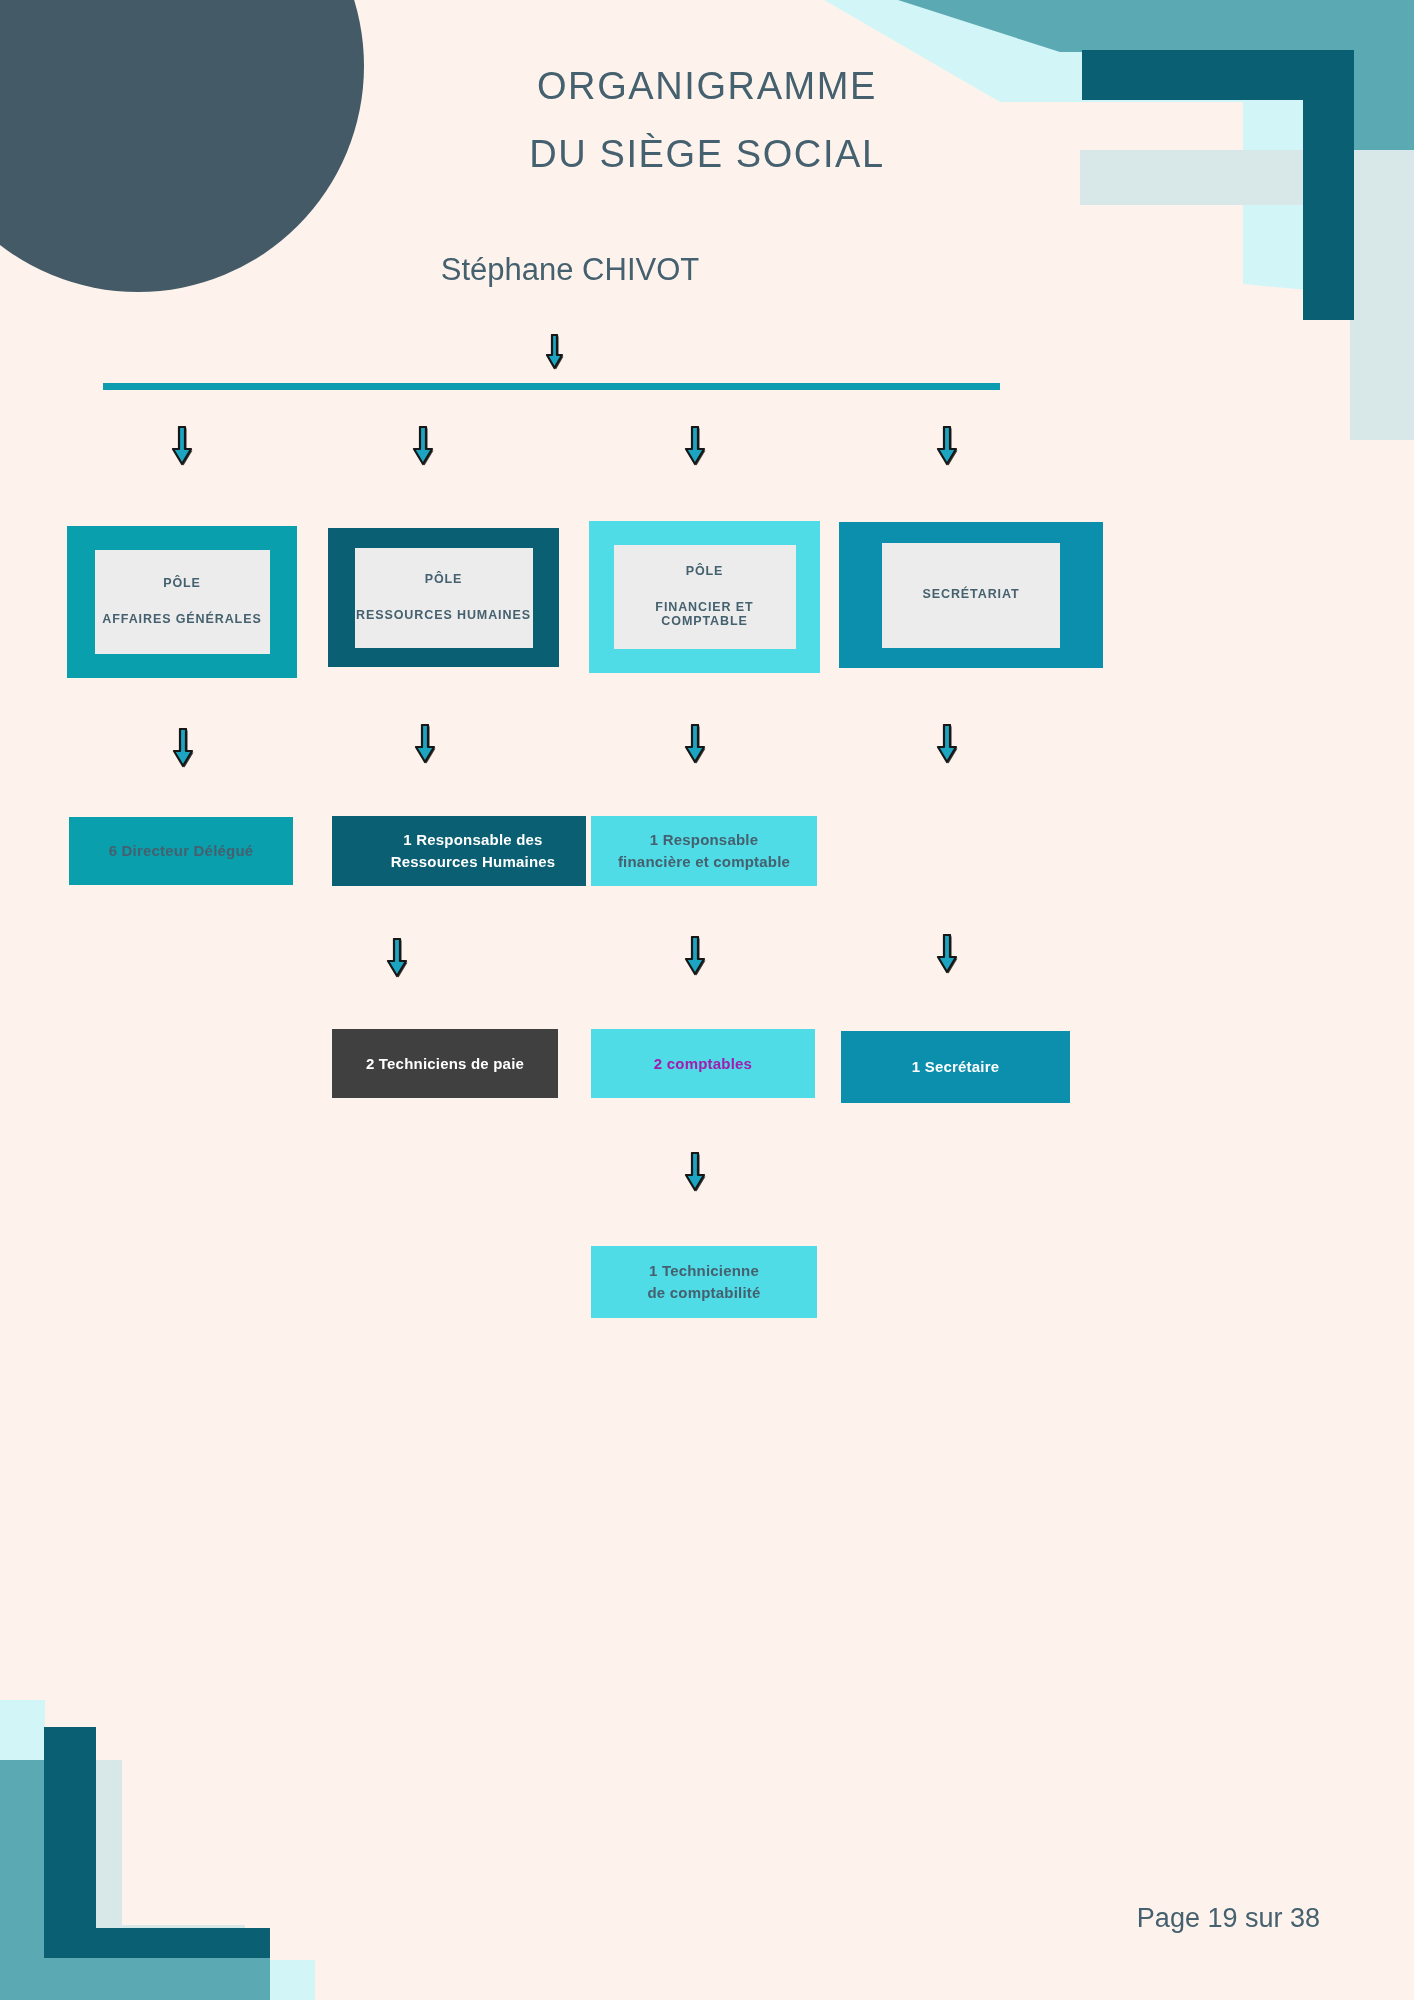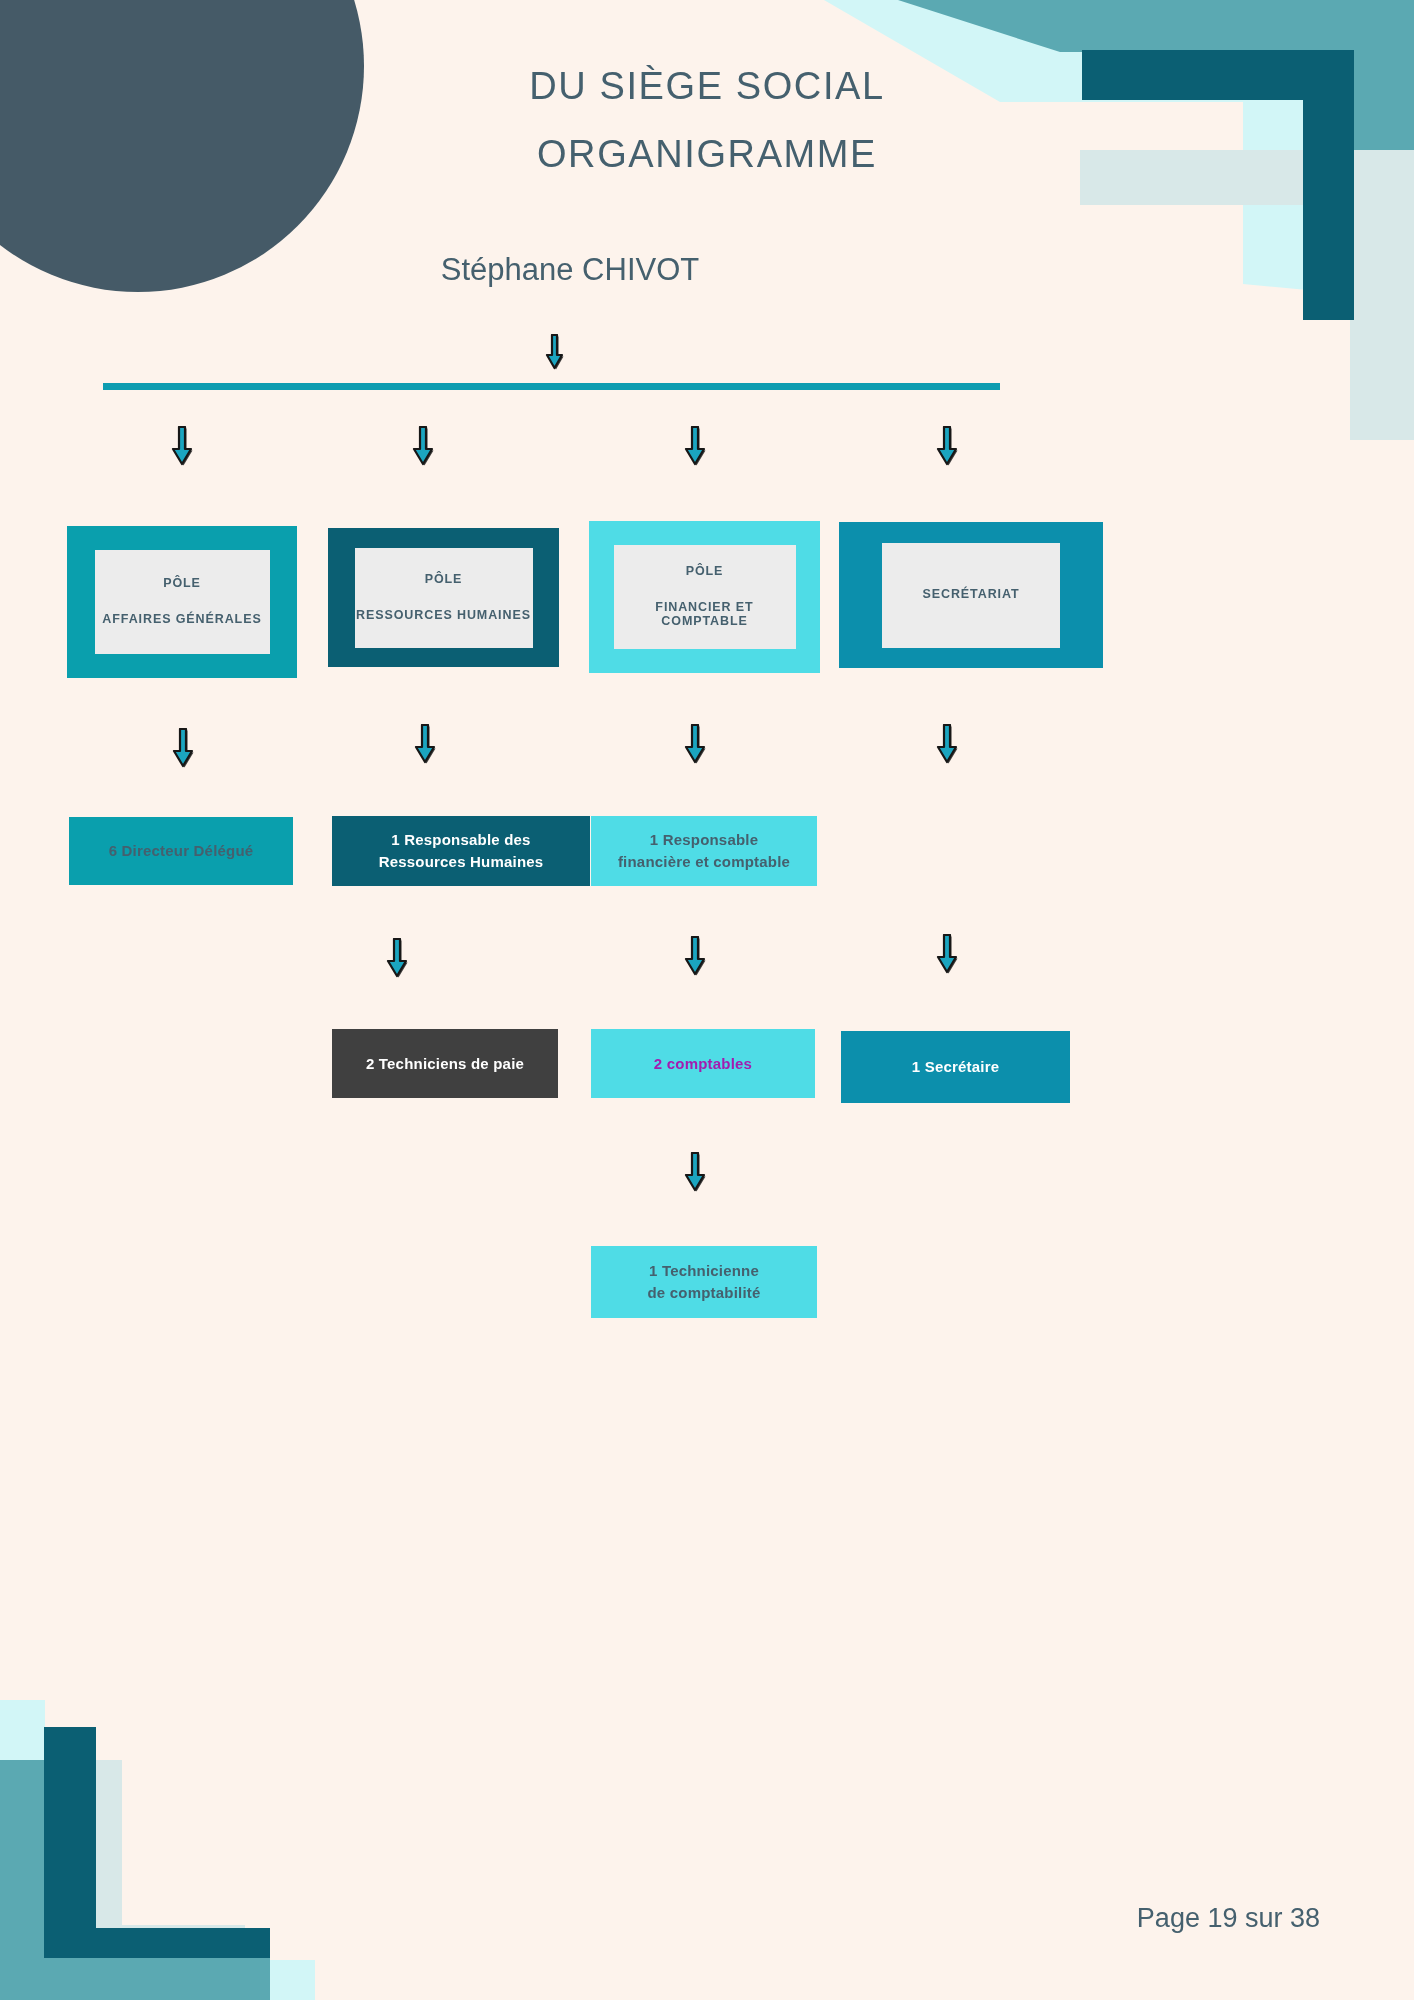--- a/index.html
+++ b/index.html
@@ -162,22 +162,22 @@
     <g>
       <polygon points="0,1700 45,1700 45,1960 315,1960 315,2000 0,2000" fill="#D2F6F7"></polygon>
       <polygon points="0,1760 45,1760 45,1955 270,1955 270,2000 0,2000" fill="#5BA9B2"></polygon>
       <polygon points="70,1760 122,1760 122,1925 245,1925 245,1955 70,1955" fill="#D8E8E8"></polygon>
       <polygon points="44,1727 96,1727 96,1928 270,1928 270,1958 44,1958" fill="#0B5F73"></polygon>
     </g>
   </svg>
 </div>
 
 <div class="header">
+  <div class="title-line">ORGANIGRAMME</div>
   <div class="title-line">DU SIÈGE SOCIAL</div>
-  <div class="title-line">ORGANIGRAMME</div>
 </div>
 
 <div class="director">
   <div class="director-name">Stéphane CHIVOT</div>
 </div>
 
 <div class="arrow" style="left:540px; top:334px;">
   <svg width="28" height="38" viewBox="0 0 28 38">
     <g transform="translate(2,1)">
       <path d="M10 0 h5 v20 h5 L12.5 33 L5 20 h5 Z" fill="#1F1F1F" transform="translate(1.5,1.5)" opacity="0.85"></path>
@@ -278,21 +278,21 @@
     <path d="M9 0 h6 v22 h6 L12 37 L3 22 h6 Z" fill="#1F1F1F" transform="translate(1.5,1.5)" opacity="0.85"></path>
     <path d="M9 0 h6 v22 h6 L12 37 L3 22 h6 Z" fill="#1BA5C0" stroke="#171717" stroke-width="2.2" stroke-linejoin="round"></path>
   </g>
     </svg>
 </div>
 
 <div class="node" style="left:69px; top:817px; width:224px; height:68px; background:#0A9FAD; color:#45606E;">
   <span>6 Directeur Délégué</span>
 </div>
 
-<div class="node" style="left:332px; top:816px; width:258px; height:70px; background:#0B5F73; color:#FFFFFF;">
+<div class="node" style="left:332px; top:816px; width:226px; height:70px; background:#0B5F73; color:#FFFFFF;padding-left:28px;">
   <span>1 Responsable des</span>
   <span>Ressources Humaines</span>
 </div>
 
 <div class="node" style="left:591px; top:816px; width:226px; height:70px; background:#4FDCE6; color:#45606E;">
   <span>1 Responsable</span>
   <span>financière et comptable</span>
 </div>
 
 <div class="arrow" style="left:383px; top:938px;">

